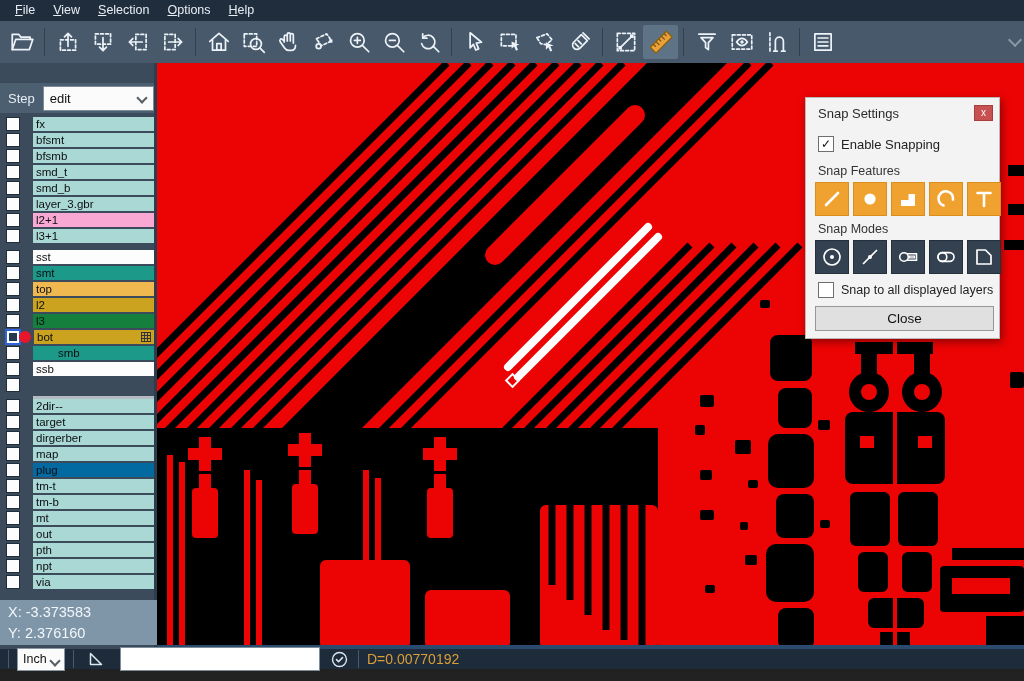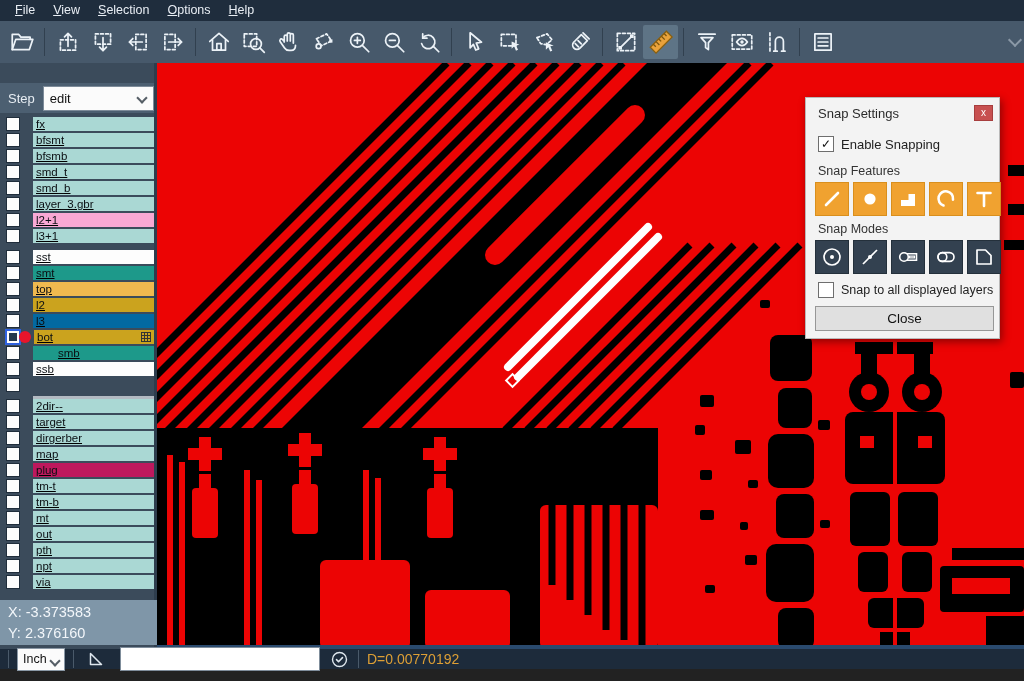--- a/index.html
+++ b/index.html
@@ -22,21 +22,21 @@
   
   .sidebar{position:absolute;left:0;top:63px;width:157px;height:586px;background:#3b4b5b;
            border-right:3px solid #2e3d4d;box-sizing:border-box;}
   .step-row{height:30px;display:flex;align-items:center;background:#4c5f71;margin-top:20px;}
   .step-label{color:#e7edf3;font-size:13px;margin-left:8px;}
   .step-select{margin-left:8px;width:110px;height:23px;background:#fbfbfb;border:1px solid #7d8b99;
                display:flex;align-items:center;position:relative;}
   .step-select .val{font-size:13px;color:#111;padding-left:6px;}
   .chev{width:6px;height:6px;border-right:2px solid #555e66;border-bottom:2px solid #555e66;
         transform:rotate(45deg);position:absolute;right:7px;top:7px;}
-  .rows{padding-top:3px;text-decoration:underline;}
+  .rows{padding-top:3px;}
   .lrow{height:16px;display:flex;align-items:center;position:relative;}
   .cb{width:12px;height:12px;background:#fdfdfd;border:1px solid #202e3c;margin-left:6px;
       box-sizing:content-box;position:relative;flex:none;}
   .cb.active{border:2px solid #2f62e0;margin-left:5px;}
   .cb.active::after{content:'';position:absolute;inset:2px;background:#25394e;}
   .dot{position:absolute;left:19px;top:2px;width:12px;height:12px;border-radius:50%;background:#e8152b;}
   .lbox{margin-left:13px;width:121px;height:14.5px;display:flex;align-items:center;
         font-size:11.5px;color:#0b0f13;padding-left:3px;box-sizing:border-box;position:relative;}
   .gridic{position:absolute;right:3px;top:2.5px;}
   .gdiv{height:5px;}
@@ -298,21 +298,21 @@
         <div class="lrow">
           <span class="cb"></span>
           <div class="lbox" style="background: rgb(240, 185, 79);">top</div>
         </div>
         <div class="lrow">
           <span class="cb"></span>
           <div class="lbox" style="background: rgb(203, 163, 30);">l2</div>
         </div>
         <div class="lrow">
           <span class="cb"></span>
-          <div class="lbox" style="background: #0369a1;">l3</div>
+          <div class="lbox" style="background: #15803d;">l3</div>
         </div>
         <div class="lrow">
           <span class="cb active"></span>
           <span class="dot" style="background: rgb(232, 21, 43);"></span>
           <div class="lbox" style="background: rgb(203, 163, 30);">bot<span class="gridic"><svg width="10" height="10" viewBox="0 0 10 10">
                 <rect x="0.5" y="0.5" width="9" height="9" fill="none" stroke="#333" stroke-width="1"></rect>
                 <path d="M0.5 3.5h9M0.5 6.5h9M3.5 0.5v9M6.5 0.5v9" stroke="#333" stroke-width="1"></path>
               </svg></span></div>
         </div>
         <div class="lrow">
@@ -339,21 +339,21 @@
         <div class="lrow">
           <span class="cb"></span>
           <div class="lbox" style="background: rgb(170, 216, 212);">dirgerber</div>
         </div>
         <div class="lrow">
           <span class="cb"></span>
           <div class="lbox" style="background: rgb(170, 216, 212);">map</div>
         </div>
         <div class="lrow">
           <span class="cb"></span>
-          <div class="lbox" style="background: #be185d;">plug</div>
+          <div class="lbox" style="background: #0369a1;">plug</div>
         </div>
         <div class="lrow">
           <span class="cb"></span>
           <div class="lbox" style="background: rgb(170, 216, 212);">tm-t</div>
         </div>
         <div class="lrow">
           <span class="cb"></span>
           <div class="lbox" style="background: rgb(170, 216, 212);">tm-b</div>
         </div>
         <div class="lrow">

